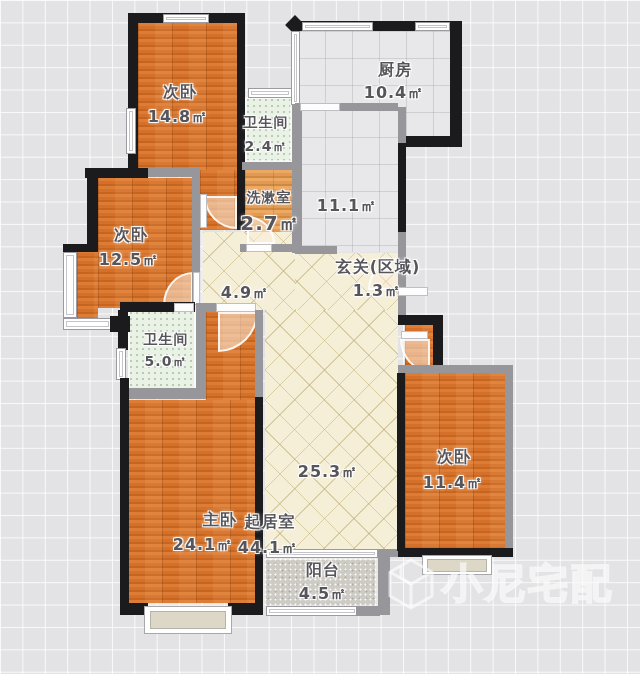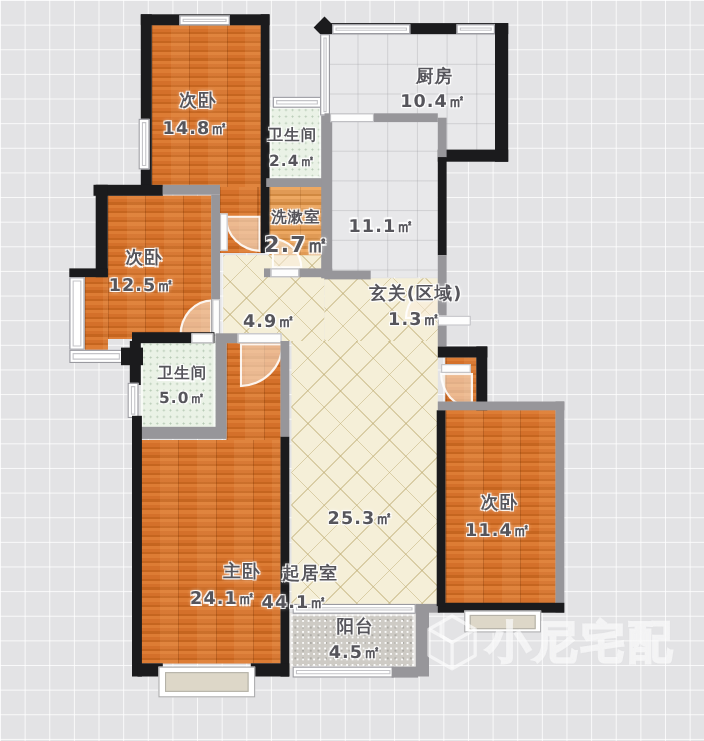--- a/index.html
+++ b/index.html
@@ -192,21 +192,21 @@
   <div class="lbl" style="left:131px;top:235px;">次卧</div>
   <div class="lbl" style="left:129px;top:260px;">12.5㎡</div>
   <div class="lbl" style="left:245px;top:293px;">4.9㎡</div>
   <div class="lbl" style="left:378px;top:267px;">玄关(区域)</div>
   <div class="lbl" style="left:377px;top:291px;">1.3㎡</div>
   <div class="lbl" style="left:166px;top:340px;font-size:14px;">卫生间</div>
   <div class="lbl" style="left:166px;top:362px;font-size:14px;">5.0㎡</div>
   <div class="lbl" style="left:328px;top:472px;">25.3㎡</div>
   <div class="lbl" style="left:204px;top:520px;margin-left:16px;">主卧</div>
   <div class="lbl" style="left:203px;top:545px;">24.1㎡</div>
-  <div class="lbl" style="left:282px;top:522px;">起居室</div>
+  <div class="lbl" style="left:270px;top:522px;">起居室</div>
   <div class="lbl" style="left:268px;top:548px;">44.1㎡</div>
   <div class="lbl" style="left:454px;top:457px;">次卧</div>
   <div class="lbl" style="left:453px;top:483px;">11.4㎡</div>
   <div class="lbl" style="left:323px;top:570px;">阳台</div>
   <div class="lbl" style="left:323px;top:594px;">4.5㎡</div>
 
   <div class="wm">
     <svg width="46" height="52" viewBox="0 0 46 52">
       <g fill="none" stroke="rgba(255,255,255,0.72)" stroke-width="3" stroke-linejoin="round">
         <polygon points="23,2 44,14 44,38 23,50 2,38 2,14"></polygon>

